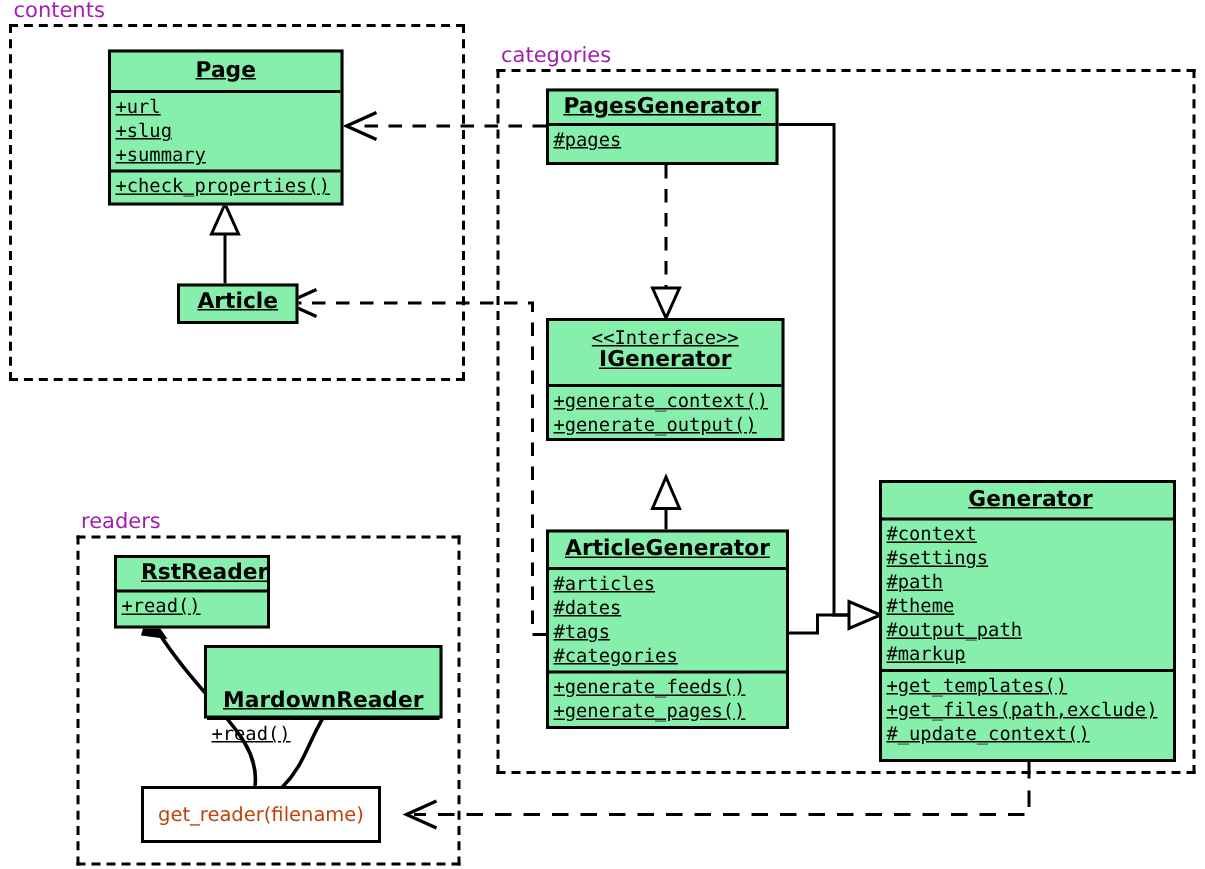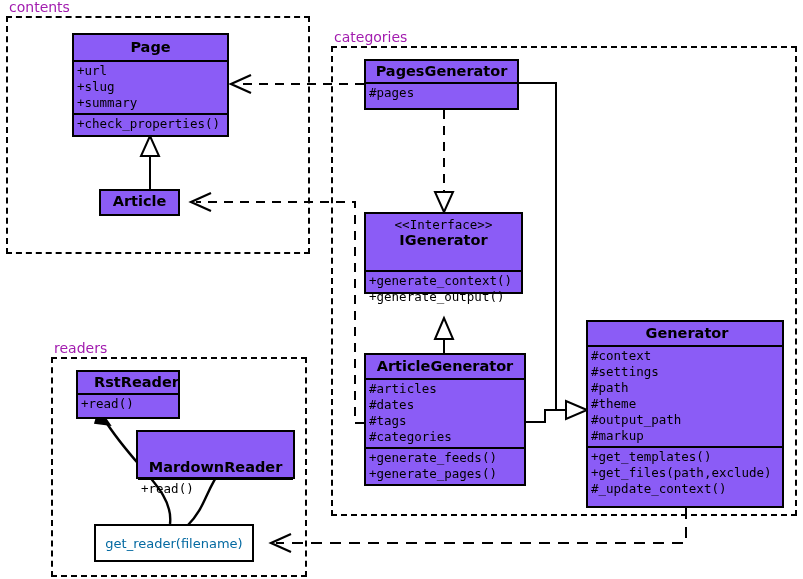--- a/index.html
+++ b/index.html
@@ -5,32 +5,32 @@
   html,body{margin:0;padding:0;background:#ffffff;}
   body{width:803px;height:579px;font-family:"DejaVu Sans",sans-serif;overflow:hidden;}
   #canvas{position:relative;width:803px;height:579px;background:#fff;}
 
   
   .pkg{position:absolute;border:2px dashed #000;box-sizing:border-box;background:transparent;}
   .pkg-label{position:absolute;font-size:14px;color:#a21caf;background:#fff;padding:0 3px;
              font-family:"DejaVu Sans",sans-serif;white-space:nowrap;line-height:15px;}
 
   
-  .cls{position:absolute;border:2px solid #000;background:#8b5cf6;box-sizing:border-box;
-       font-family:"DejaVu Sans Mono",monospace;}
+  .cls{position:absolute;border:2px solid #000;background:#86efac;box-sizing:border-box;
+       font-family:"DejaVu Sans Mono",monospace;text-decoration:underline;}
   .cls-name{font-family:"DejaVu Sans",sans-serif;font-weight:bold;font-size:14.5px;
             text-align:center;padding:4px 4px 5px 4px;line-height:16px;color:#000;}
   .cls-stereo{font-family:"DejaVu Sans Mono",monospace;font-weight:normal;font-size:12.5px;
               text-align:center;line-height:15px;color:#000;display:block;}
   .cls-sec{border-top:2px solid #000;padding:1px 10px 2px 0;}
   .cls-row{font-family:"DejaVu Sans Mono",monospace;font-size:12.5px;line-height:16px;
            padding:0 3px;white-space:nowrap;color:#000;}
   .fnbox{position:absolute;border:2px solid #000;background:#fff;box-sizing:border-box;
          display:flex;align-items:center;justify-content:center;
-         font-family:"DejaVu Sans",sans-serif;font-size:13px;color:#0369a1;}
+         font-family:"DejaVu Sans",sans-serif;font-size:13px;color:#c2410c;}
 
   svg.layer{position:absolute;left:0;top:0;width:803px;height:579px;overflow:visible;}
   svg.layer *{vector-effect:none;}
 </style>
 </head>
 <body>
 
 <div id="canvas">
 
   <div class="pkg" style="left:6px;top:16px;width:304px;height:238px;
@@ -101,33 +101,33 @@
     <div class="cls-sec">
       <div class="cls-row">+url</div>
       <div class="cls-row">+slug</div>
       <div class="cls-row">+summary</div>
     </div>
     <div class="cls-sec">
       <div class="cls-row">+check_properties()</div>
     </div>
   </div>
 
-  <div class="cls" style="left:99px;top:189px;width:81px;height:27px;">
+  <div class="cls" style="left:118px;top:189px;width:81px;height:27px;">
     <div class="cls-name" style="padding:2px 4px;">Article</div>
   </div>
 
   <div class="cls" style="left:364px;top:59px;width:155px;height:51px;">
     <div class="cls-name" style="padding:2px 4px 3px 4px;">PagesGenerator</div>
     <div class="cls-sec">
       <div class="cls-row">#pages</div>
     </div>
   </div>
 
   <div class="cls" style="left:364px;top:212px;width:159px;height:82px;">
-    <div class="cls-name" style="padding:3px 4px 22px 4px;">
+    <div class="cls-name" style="padding:3px 4px 8px 4px;">
       <span class="cls-stereo">&lt;&lt;Interface&gt;&gt;</span>
       <span>IGenerator</span>
     </div>
     <div class="cls-sec">
       <div class="cls-row">+generate_context()</div>
       <div class="cls-row">+generate_output()</div>
     </div>
   </div>
 
   <div class="cls" style="left:364px;top:353px;width:162px;height:133px;">

